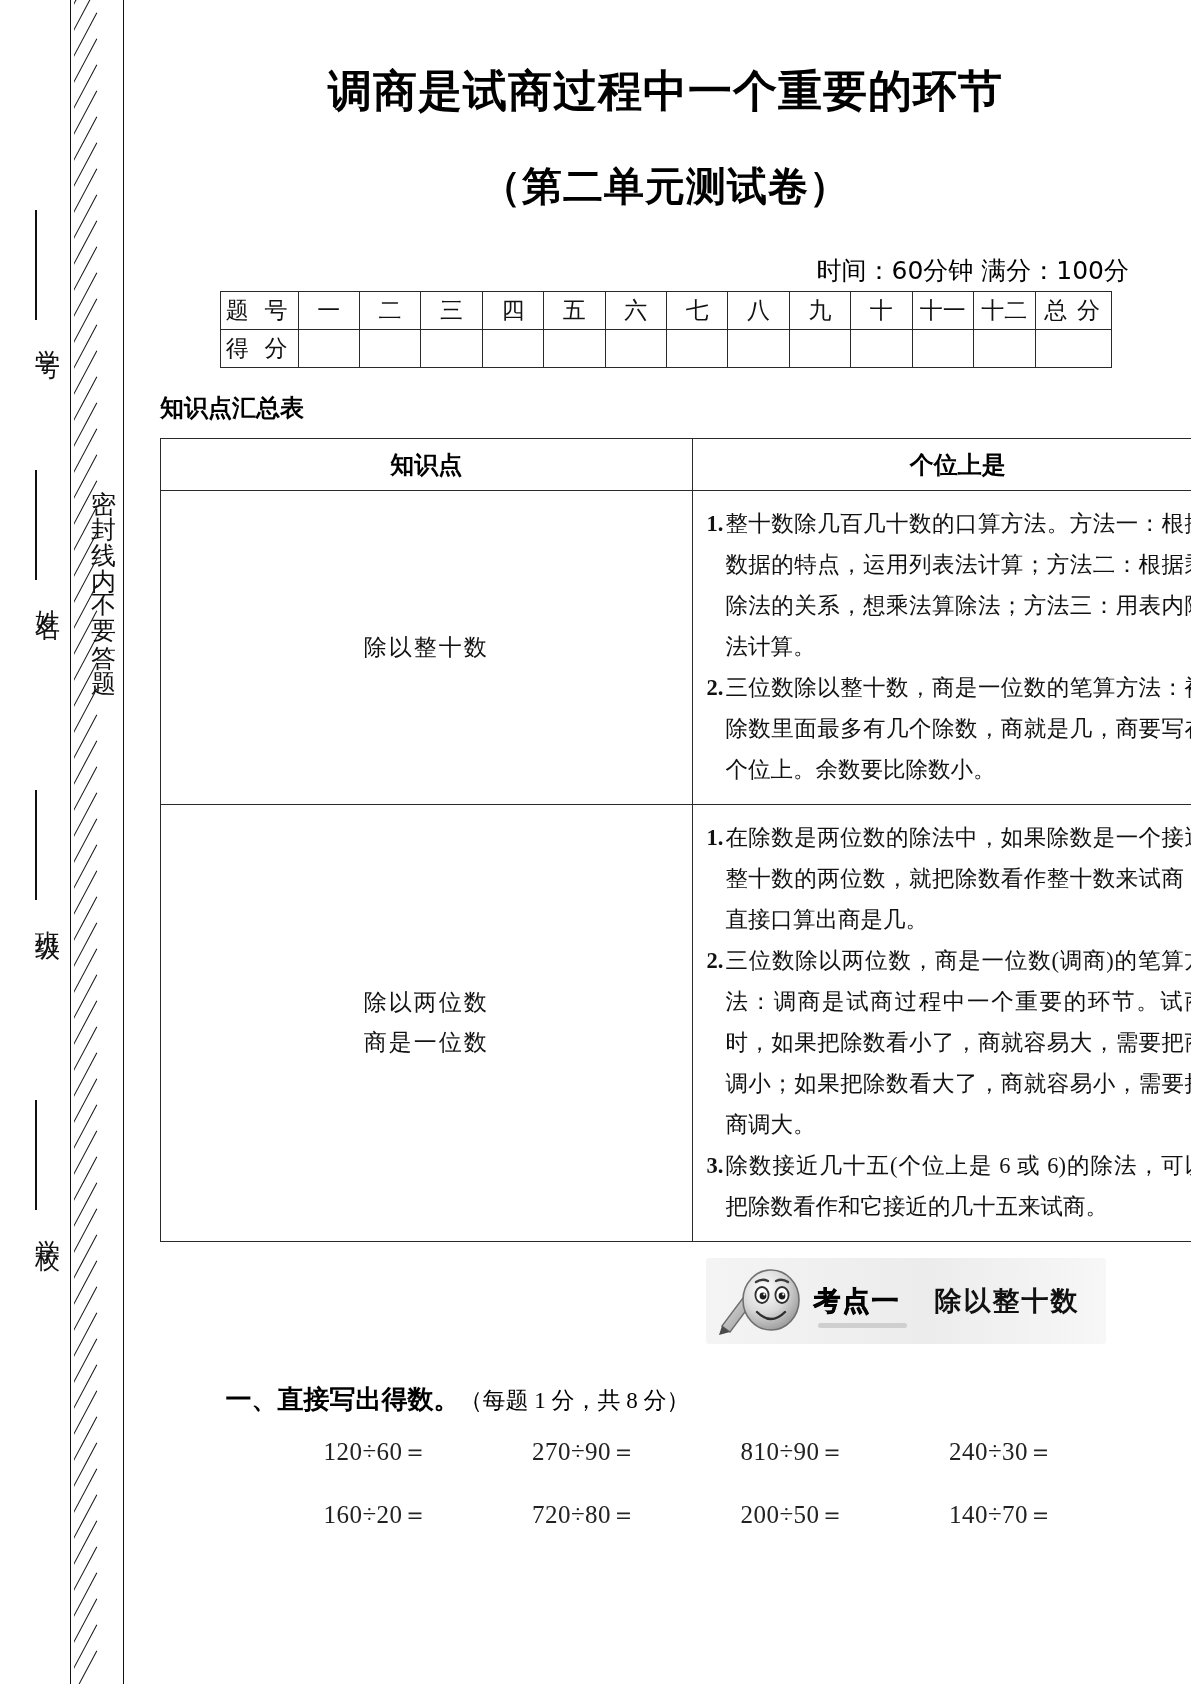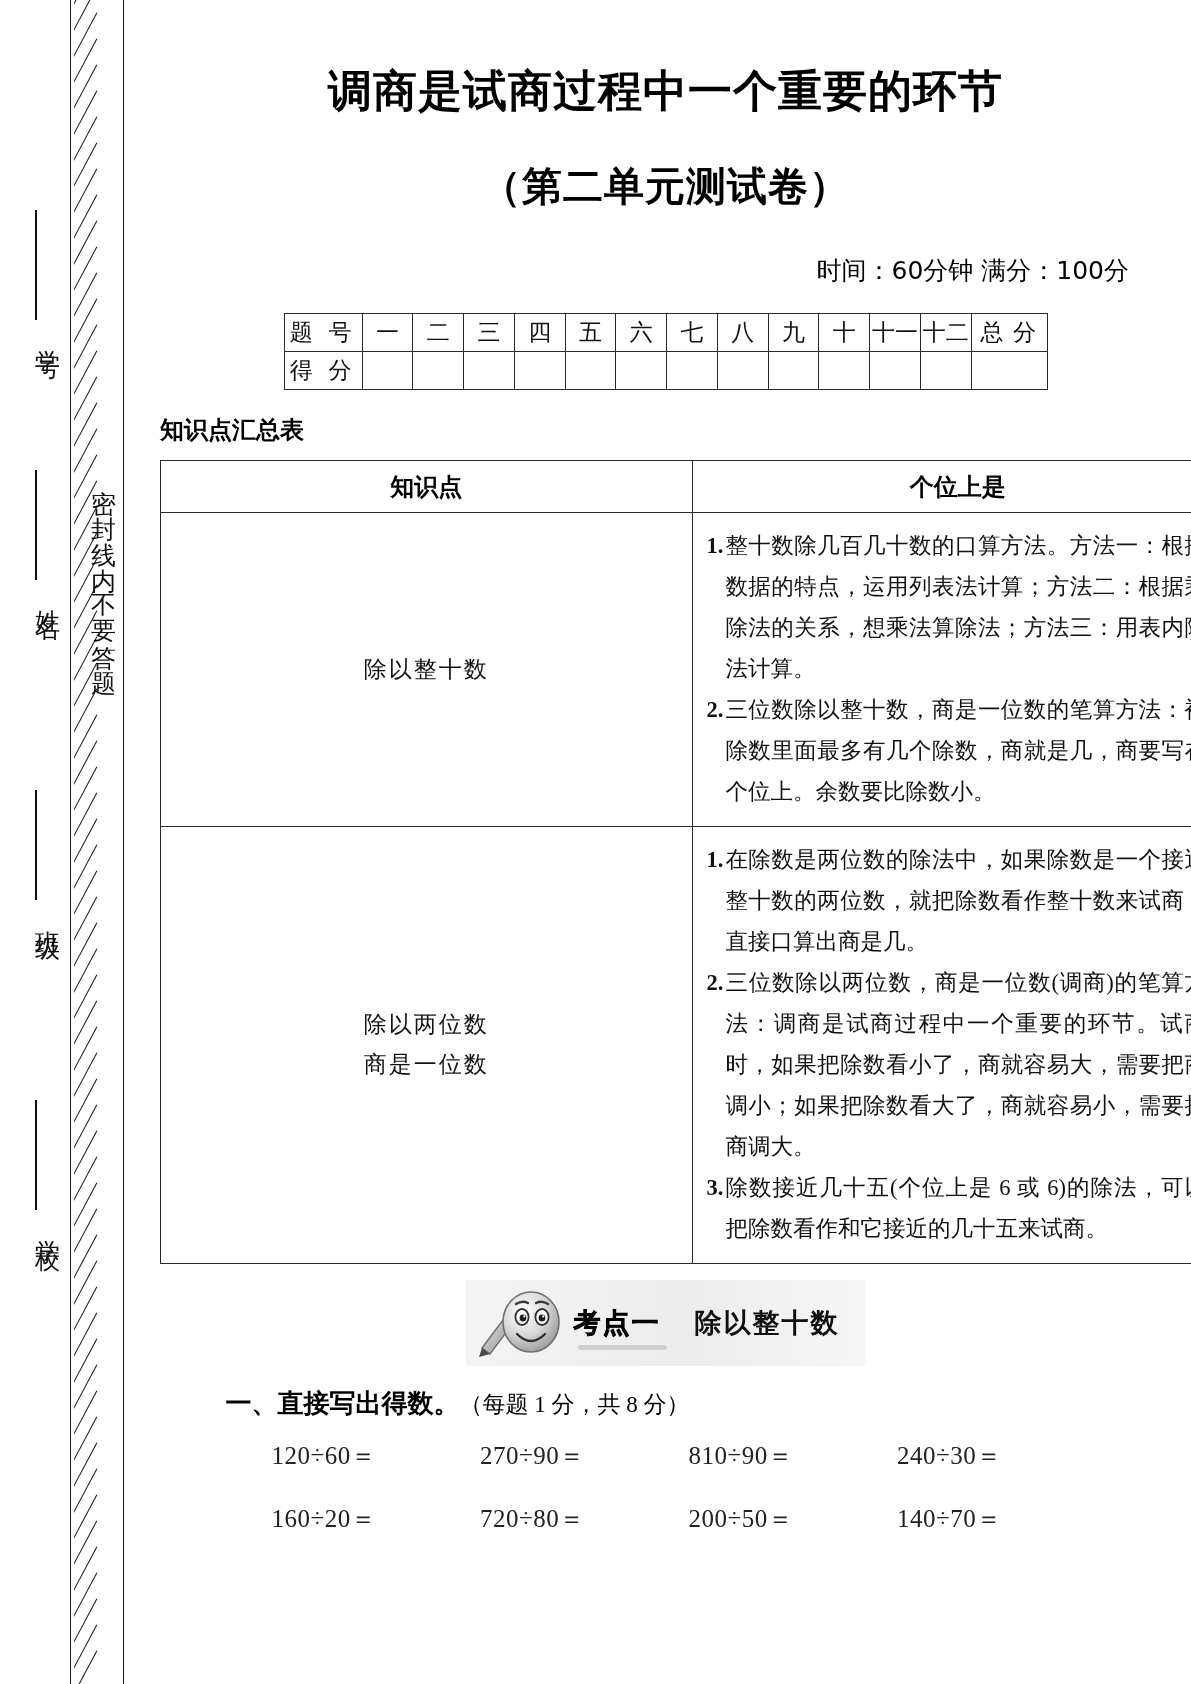--- a/index.html
+++ b/index.html
@@ -87,22 +87,22 @@
     text-align: right;
     font-family: "DejaVu Sans", "Liberation Sans", sans-serif;
     font-size: 25px;
     margin: 40px 42px 0 0;
     color: #000;
   }
 
   
   table.score {
     border-collapse: collapse;
-    width: 764px;
-    margin: 26px auto 0 auto;
+    width: 892px;
+    margin: 4px auto 0 auto;
     table-layout: fixed;
     padding-left: 44px;
   }
   table.score td {
     border: 1.3px solid #2a2a2a;
     height: 38px;
     text-align: center;
     vertical-align: middle;
     font-size: 23px;
     font-family: "Liberation Serif", "DejaVu Serif", serif;
@@ -160,21 +160,21 @@
   .kp-num {
     font-weight: 700;
     flex: 0 0 auto;
     padding-right: 2px;
   }
   .kp-text { flex: 1 1 auto; text-align: justify; }
 
   
   .banner {
     width: 880px; margin: 16px auto 0 auto;
-    display: flex; align-items: center; justify-content: center;
+    display: flex; align-items: center; justify-content: flex-end;
   }
   .banner-inner {
     display: flex; align-items: center;
     background: linear-gradient(90deg,#f4f4f4,#ececec 55%,#f7f7f7);
     padding: 6px 26px 6px 10px;
     border-radius: 3px;
   }
   .face-wrap { position: relative; width: 96px; height: 74px; flex: 0 0 auto; }
   .badge {
     font-family: "DejaVu Sans", "Liberation Sans", sans-serif;
@@ -189,21 +189,21 @@
     height: 5px; background: #cfcfcf; border-radius: 3px;
   }
   .banner-topic {
     font-family: "DejaVu Sans", "Liberation Sans", sans-serif;
     font-weight: 700; font-size: 27px; letter-spacing: 2px;
     margin-left: 34px; color: #111;
   }
 
   
   .q-head {
-    width: 880px; margin: 20px auto 0 auto;
+    width: 880px; margin: 38px auto 0 auto;
     font-size: 25px; color: #000;
   }
   .q-head .q-title {
     font-family: "DejaVu Sans", "Liberation Sans", sans-serif;
     font-weight: 700; font-size: 26px;
   }
   .q-head .q-score {
     font-family: "Liberation Serif", "DejaVu Serif", serif;
     font-size: 23px;
   }
@@ -212,20 +212,21 @@
     display: grid;
     grid-template-columns: repeat(4, 1fr);
     row-gap: 30px;
     padding-left: 46px;
   }
   .prob {
     font-family: "Liberation Serif", "DejaVu Serif", serif;
     font-size: 25px;
     color: #222;
     letter-spacing: 0.5px;
+    text-align: center;
   }
 </style>
 </head>
 <body>
 
 <div class="left-band">
   <div class="rule-line a"></div>
   <div class="rule-line b"></div>
   <div class="hatch" id="hatch">
       <i style="top: 22px;"></i>

